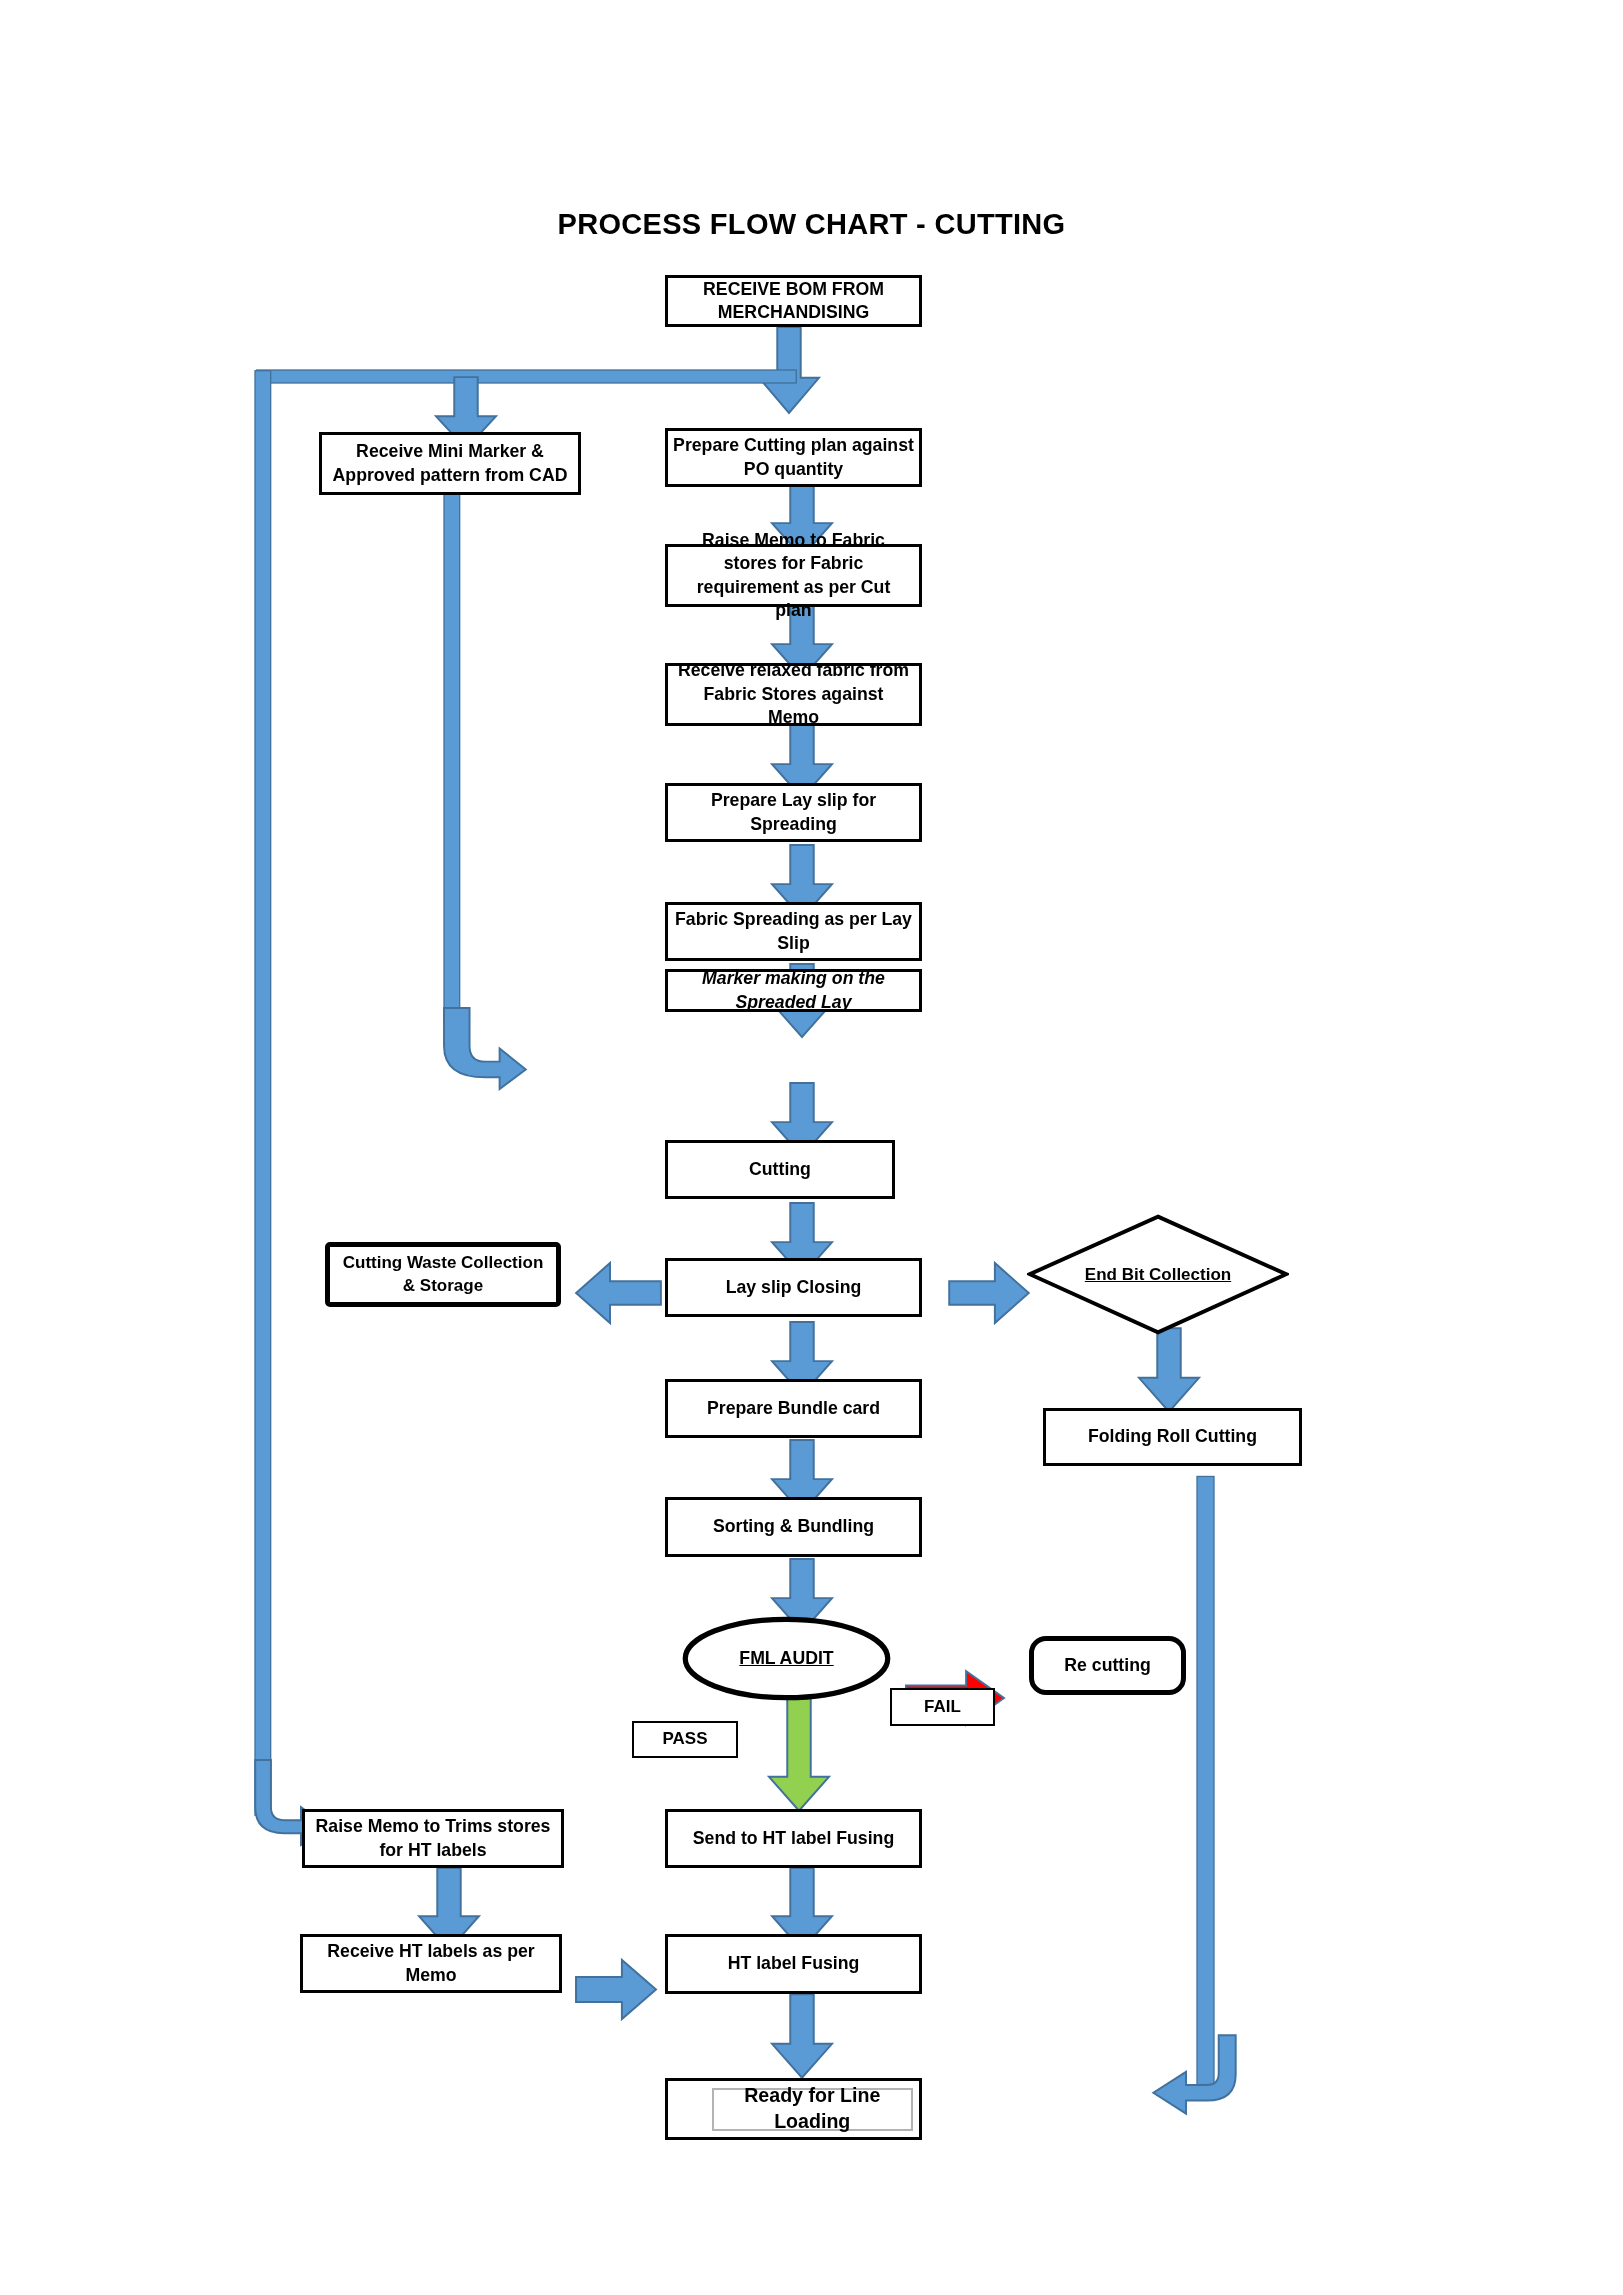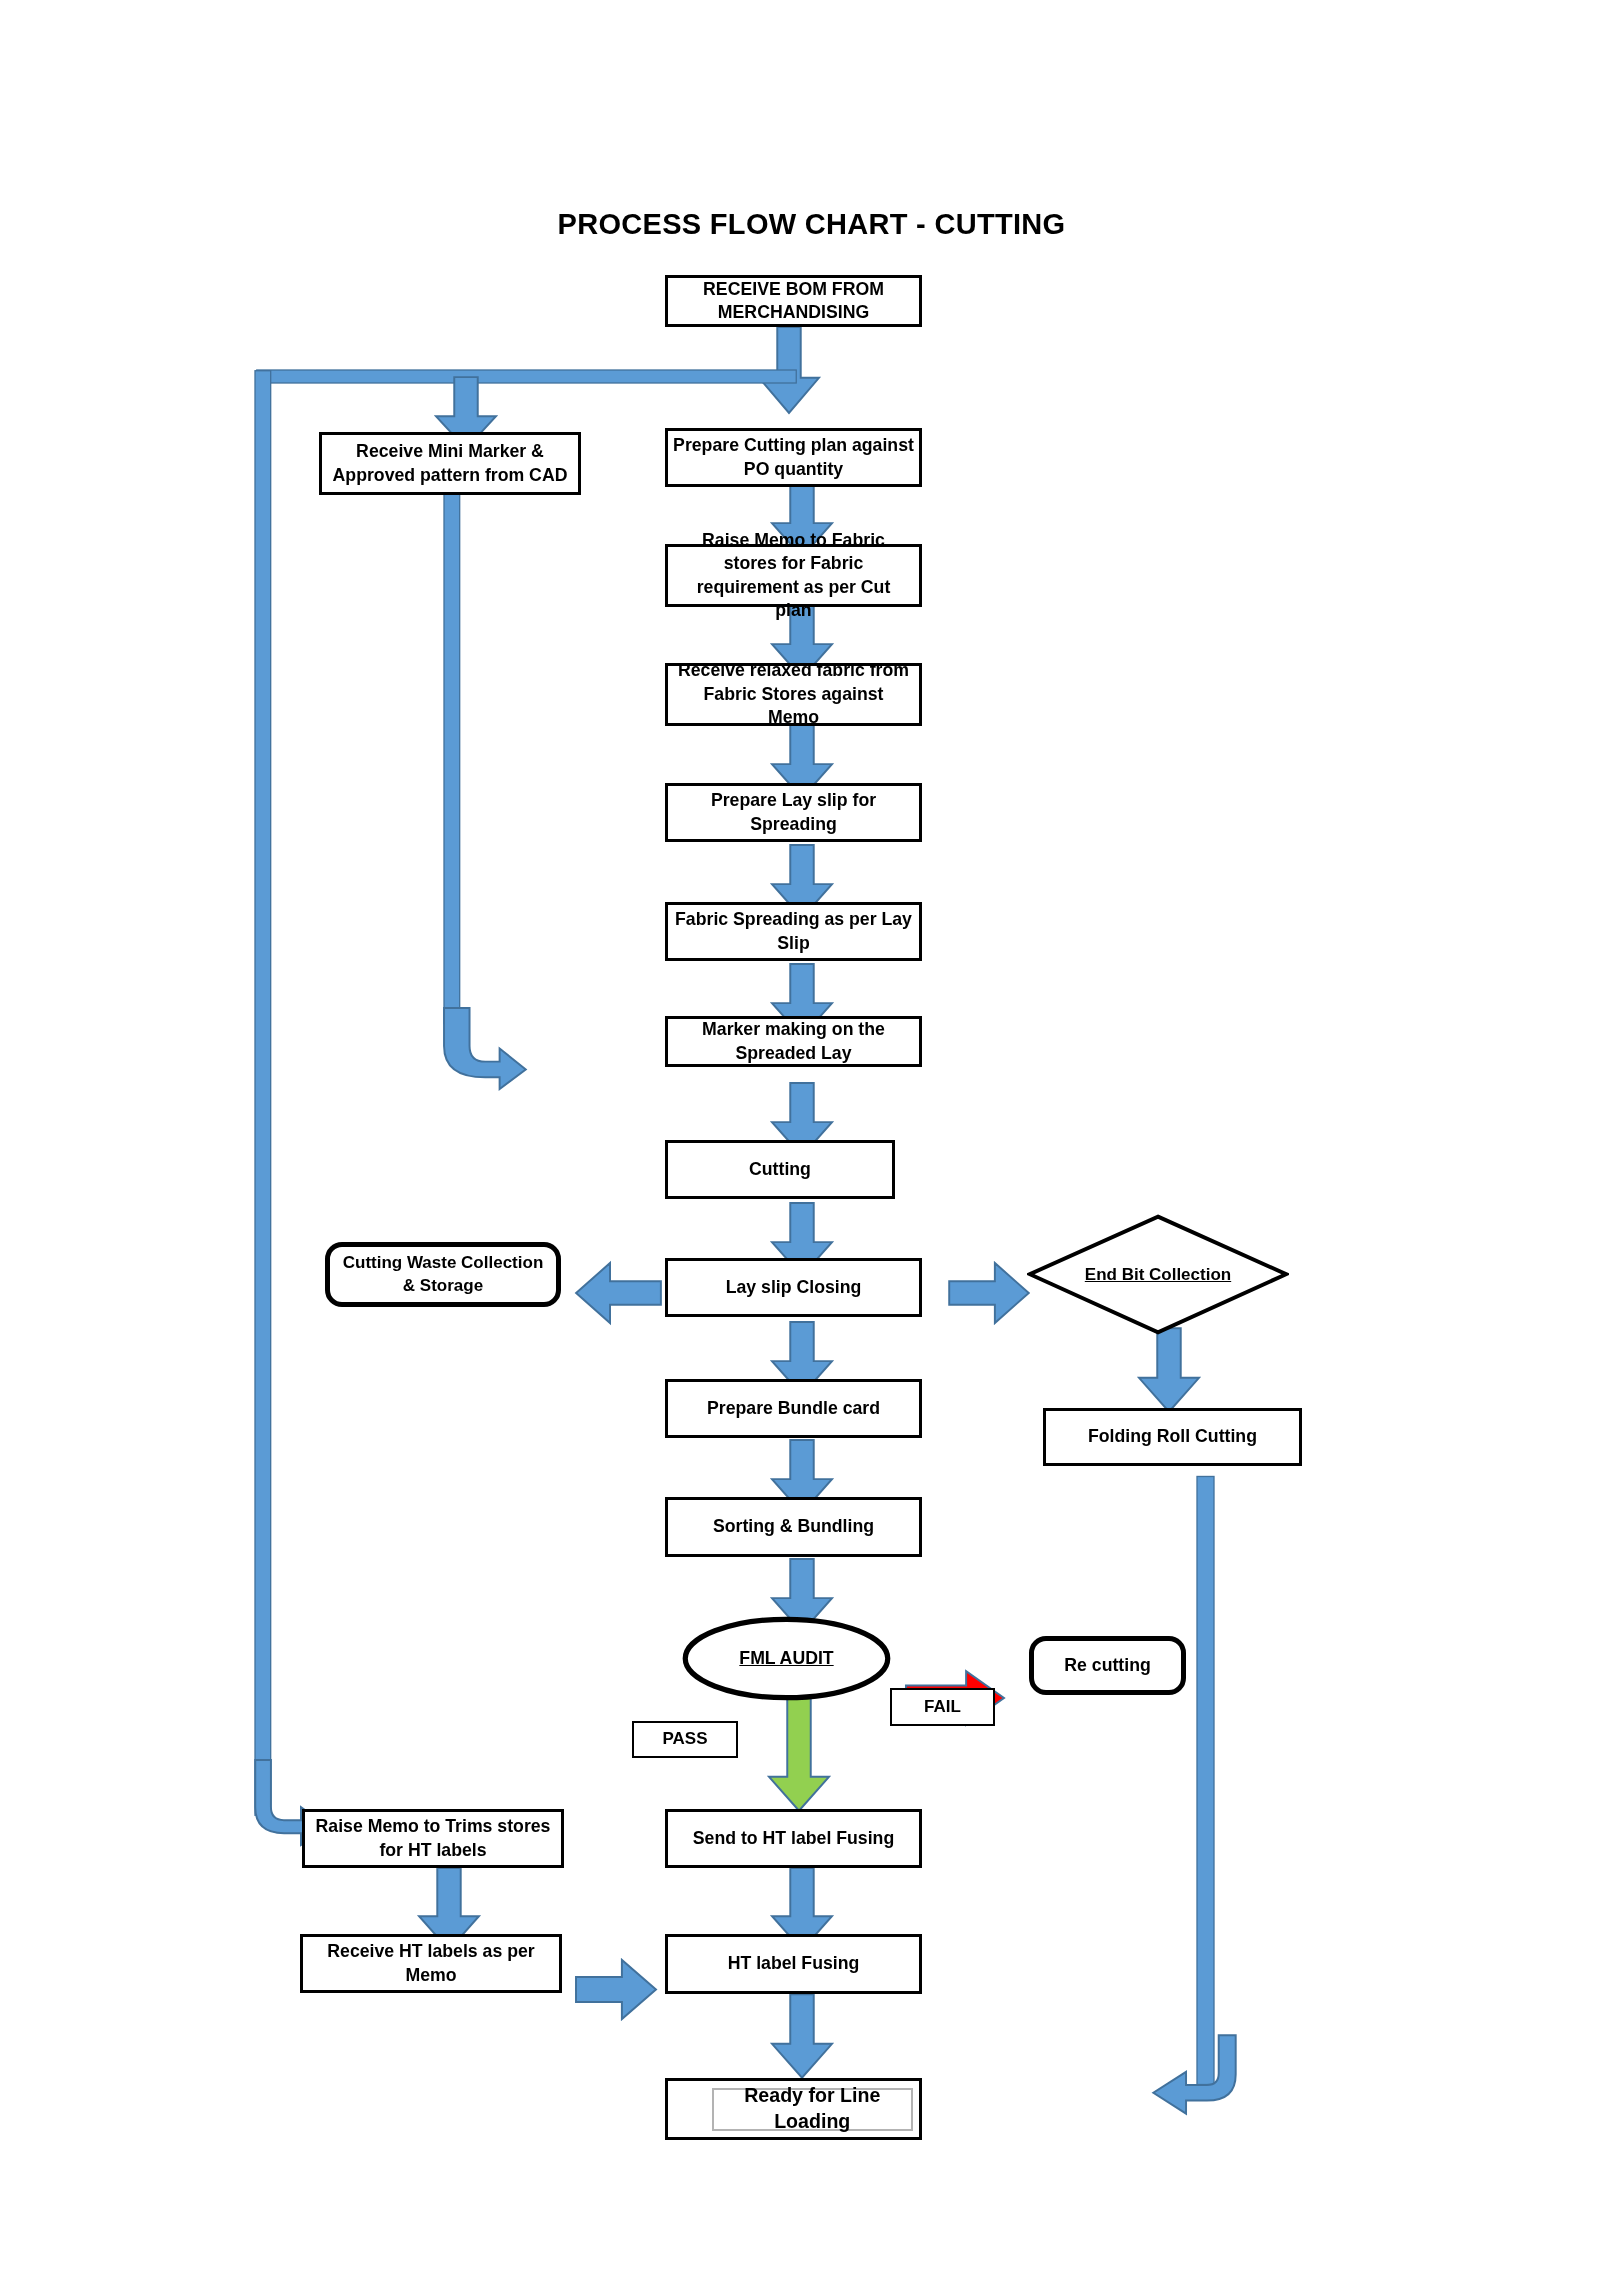--- a/index.html
+++ b/index.html
@@ -45,21 +45,21 @@
   }
   .rect {
     border: 3.3px solid #000000;
   }
   .rounded {
     border: 5.9px solid #000000;
     border-radius: 17px;
   }
   .doc {
     border: 5.9px solid #000000;
-    border-radius: 17px;
+    border-radius: 5px;
   }
   .plainbox {
     border: 2.6px solid #000000;
   }
   .terminal {
     border: 3.9px solid #000000;
     padding: 6.5px;
   }
   .terminal > .inner {
     width: 100%;
@@ -297,21 +297,21 @@
   </div>
 
   <div class="node rect fs-27" style="left:665px; top:783px; width:257px; height:59px;">
     <span>Prepare Lay slip for Spreading</span>
   </div>
 
   <div class="node rect fs-27" style="left:665px; top:902px; width:257px; height:59px;">
     <span>Fabric Spreading as per Lay Slip</span>
   </div>
 
-  <div class="node rect fs-27" style="left:665px; top:1016px; width:257px; height:51px;">
+  <div class="node rect fs-27" style="left:665px; top:969px; width:257px; height:43px;font-style:italic;">
     <span>Marker making on the Spreaded Lay</span>
   </div>
 
   <div class="node rect fs-27" style="left:665px; top:1140px; width:230px; height:59px;">
     <span>Cutting</span>
   </div>
 
   <div class="node doc fs-26" style="left:325px; top:1242px; width:236px; height:65px; padding:0 7.9px;">
     <span>Cutting Waste Collection &amp; Storage</span>
   </div>

